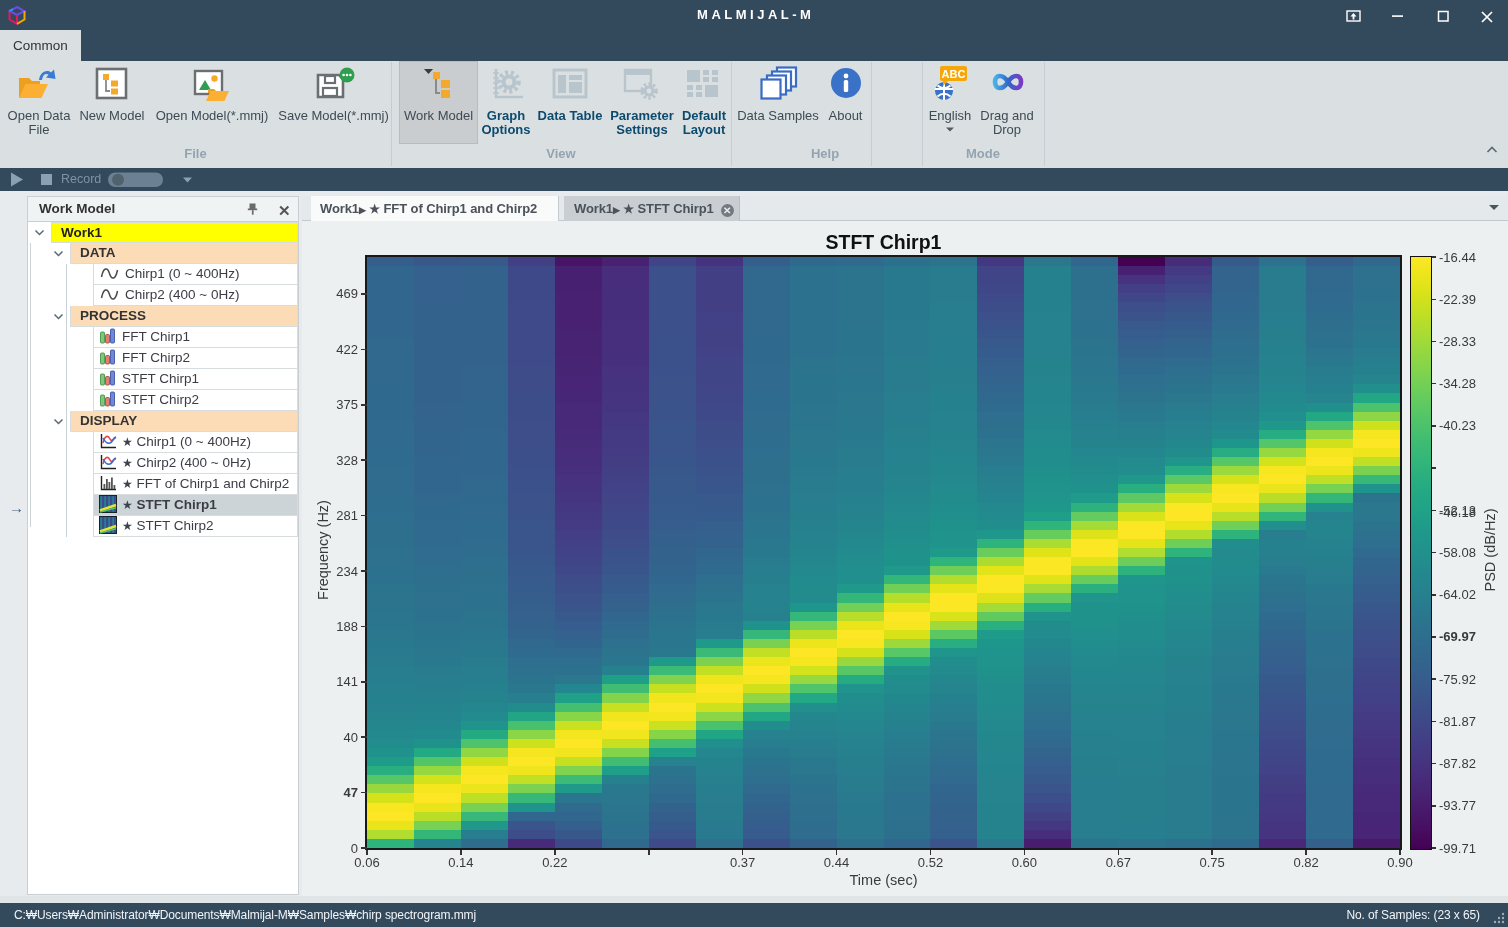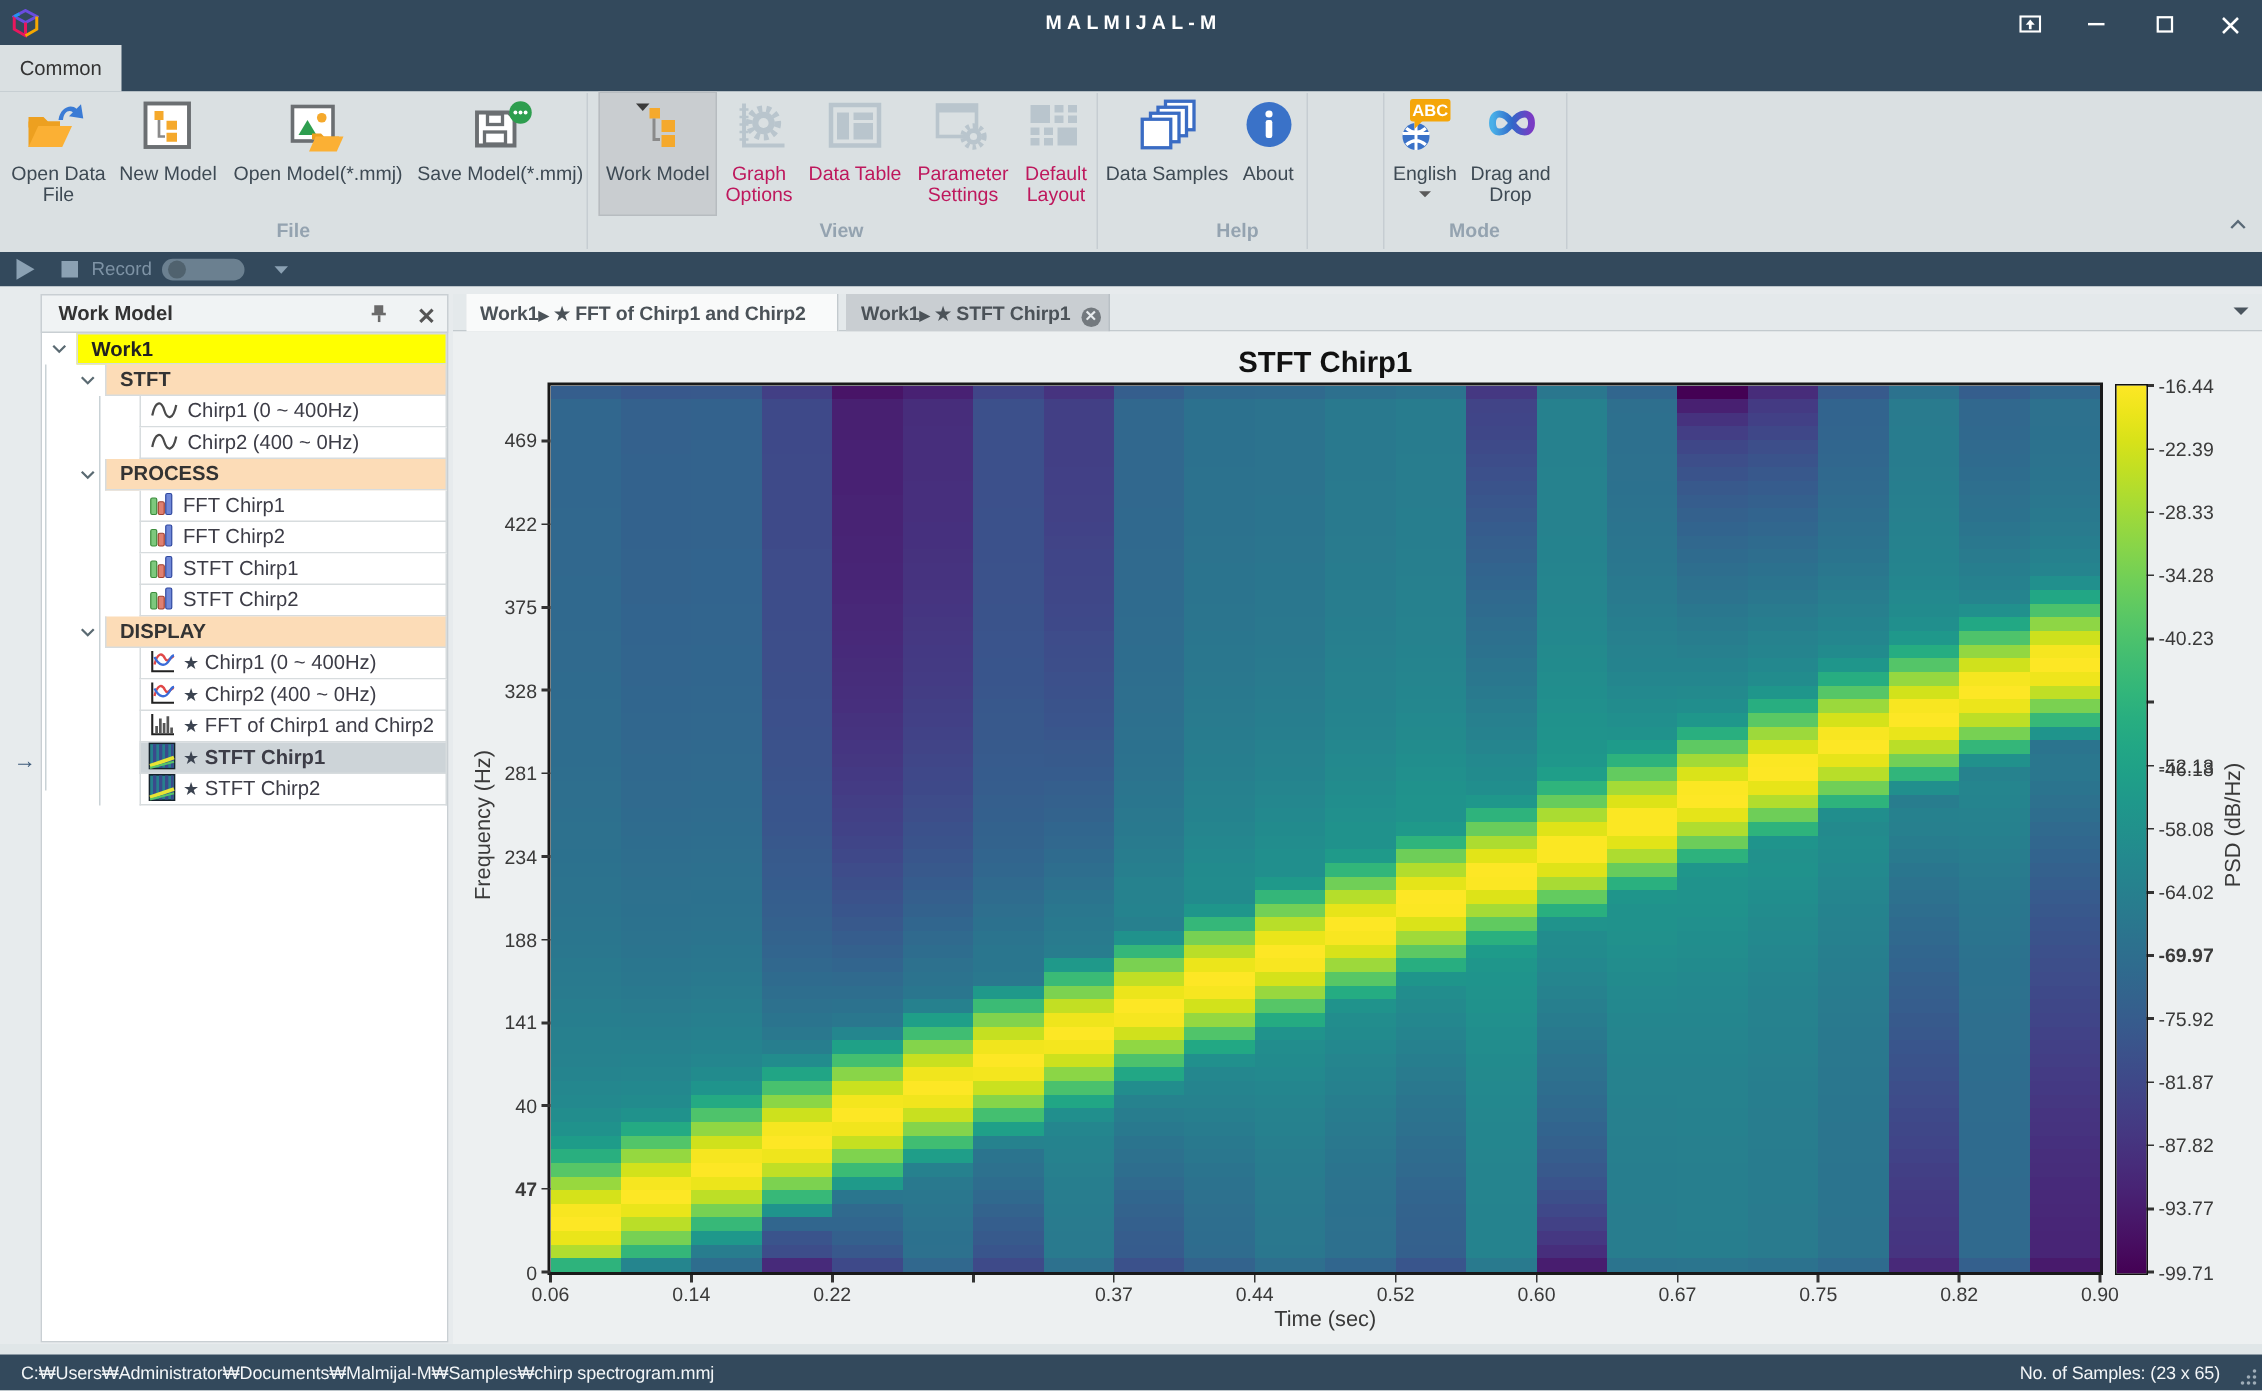--- a/index.html
+++ b/index.html
@@ -8,21 +8,21 @@
 
 #titlebar{left:0;top:0;width:1508px;height:30px;background:#33495c;}
 #apptitle{left:0;top:0;width:1508px;height:30px;line-height:30px;text-align:center;color:#fff;font-size:13px;font-weight:bold;letter-spacing:3.5px;text-indent:3.5px;}
 
 #tabrow{left:0;top:30px;width:1508px;height:31px;background:#33495c;}
 #commontab{left:0;top:30px;width:81px;height:31px;background:#dae0e2;color:#333;font-size:13.5px;text-align:center;line-height:31px;}
 
 #ribbon{left:0;top:61px;width:1508px;height:107px;background:#dae0e2;}
 .rsep{top:1px;width:1px;height:104px;background:#c6cdd2;}
 .rlabel{font-size:13px;color:#3e4a54;text-align:center;line-height:14px;}
-.rlabel.dis{color:#be185d;}
+.rlabel.dis{color:#0c4a6e;font-weight:bold;}
 .rgroup{font-size:13px;font-weight:bold;color:#94a3b0;text-align:center;top:86px;height:14px;line-height:14px;}
 #wmsel{left:399px;top:0px;width:79px;height:83px;background:#c9cdd0;border:1px solid #b7bcc0;box-sizing:border-box;}
 
 #recordbar{left:0;top:168px;width:1508px;height:23px;background:#33495c;}
 
 #mainbg{left:0;top:191px;width:1508px;height:705px;background:#e7ebed;}
 #panel{left:27px;top:196px;width:272px;height:699px;background:#fff;border:1px solid #c9cfd3;box-sizing:border-box;}
 #panelhdr{left:27px;top:196px;width:272px;height:26px;background:#f0f3f4;border:1px solid #c9cfd3;box-sizing:border-box;color:#333;font-size:13.5px;font-weight:bold;line-height:24px;}
 .trow{left:0;height:21px;box-sizing:border-box;border:1px solid #d7dcde;border-top:none;font-size:13.5px;line-height:19px;color:#3c3c46;white-space:nowrap;}
 
@@ -257,21 +257,21 @@
 <div class="abs" style="left:278px;top:202px;color:#555;font-size:15px;font-weight:bold;">✕</div>
 <div class="abs" style="left:9px;top:499px;color:#3d5a7a;font-size:15px;">→</div>
 <div class="abs" style="left:30px;top:243px;width:1px;height:284px;background:#c9d2d6;"></div>
 <div class="abs" style="left:66px;top:264px;width:1px;height:273px;background:#c9d2d6;"></div>
 <div class="abs trow" style="left:51px;top:222px;width:247px;background:#ffff00;font-weight:bold;color:#222;border-top:1px solid #d7dcde;"><span style="margin-left:9px;">Work1</span></div>
 <div class="abs" style="left:34px;top:229px;">
     <svg width="11" height="7">
       <polyline points="1.5,1.5 5.5,5.5 9.5,1.5" fill="none" stroke="#5a6a72" stroke-width="1.5"></polyline>
     </svg>
   </div>
-<div class="abs trow" style="left:70px;top:243px;width:228px;background:#fcdcb7;font-weight:bold;color:#333;"><span style="margin-left:9px;">STFT</span></div>
+<div class="abs trow" style="left:70px;top:243px;width:228px;background:#fcdcb7;font-weight:bold;color:#333;"><span style="margin-left:9px;">DATA</span></div>
 <div class="abs" style="left:53px;top:250px;">
     <svg width="11" height="7">
       <polyline points="1.5,1.5 5.5,5.5 9.5,1.5" fill="none" stroke="#5a6a72" stroke-width="1.5"></polyline>
     </svg>
   </div>
 <div class="abs trow" style="left:93px;top:264px;width:205px;background:#fff;font-weight:normal;color:#3c3c46;"><span style="margin-left:3px;"><svg width="19" height="15" viewBox="0 0 19 15" style="display:inline-block;vertical-align:-3px;margin:0 6px 0 3px;">
         <path d="M1.5,11 C3.5,1 7.5,1 9.5,7.5 C11.5,14 15.5,14 17.5,4" fill="none" stroke="#4a4a4a" stroke-width="1.5"></path>
       </svg>Chirp1 (0 ~ 400Hz)</span></div>
 <div class="abs trow" style="left:93px;top:285px;width:205px;background:#fff;font-weight:normal;color:#3c3c46;"><span style="margin-left:3px;"><svg width="19" height="15" viewBox="0 0 19 15" style="display:inline-block;vertical-align:-3px;margin:0 6px 0 3px;">
         <path d="M1.5,11 C3.5,1 7.5,1 9.5,7.5 C11.5,14 15.5,14 17.5,4" fill="none" stroke="#4a4a4a" stroke-width="1.5"></path>

